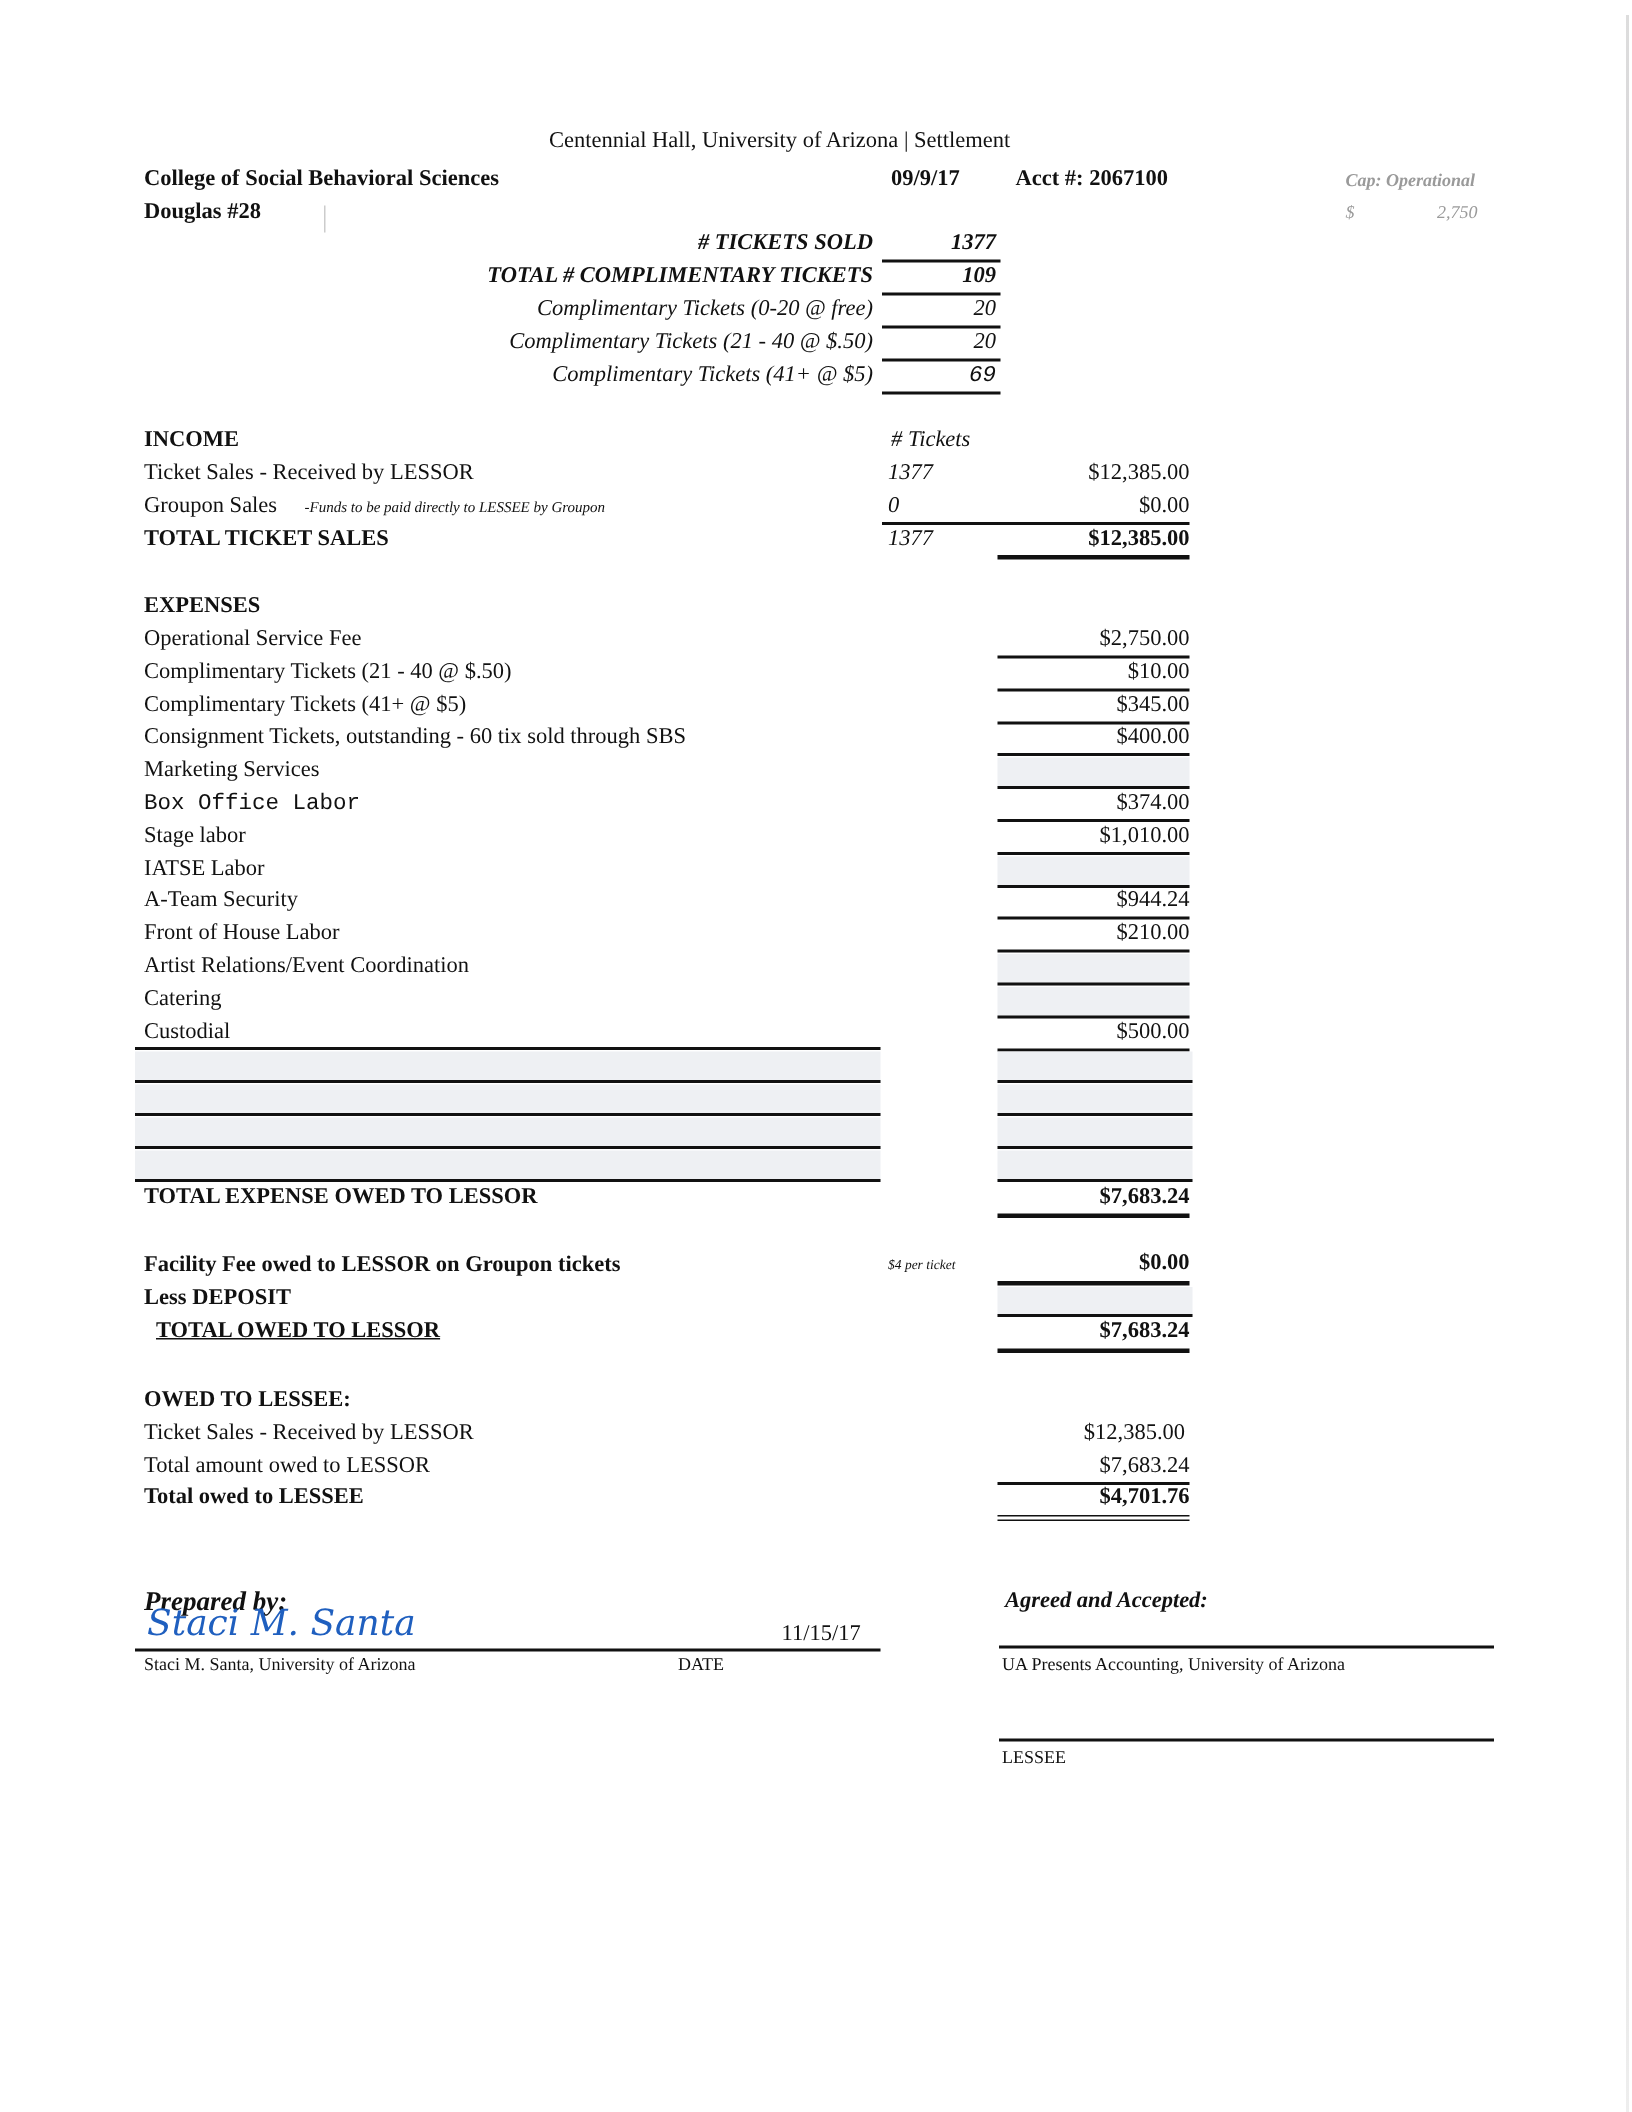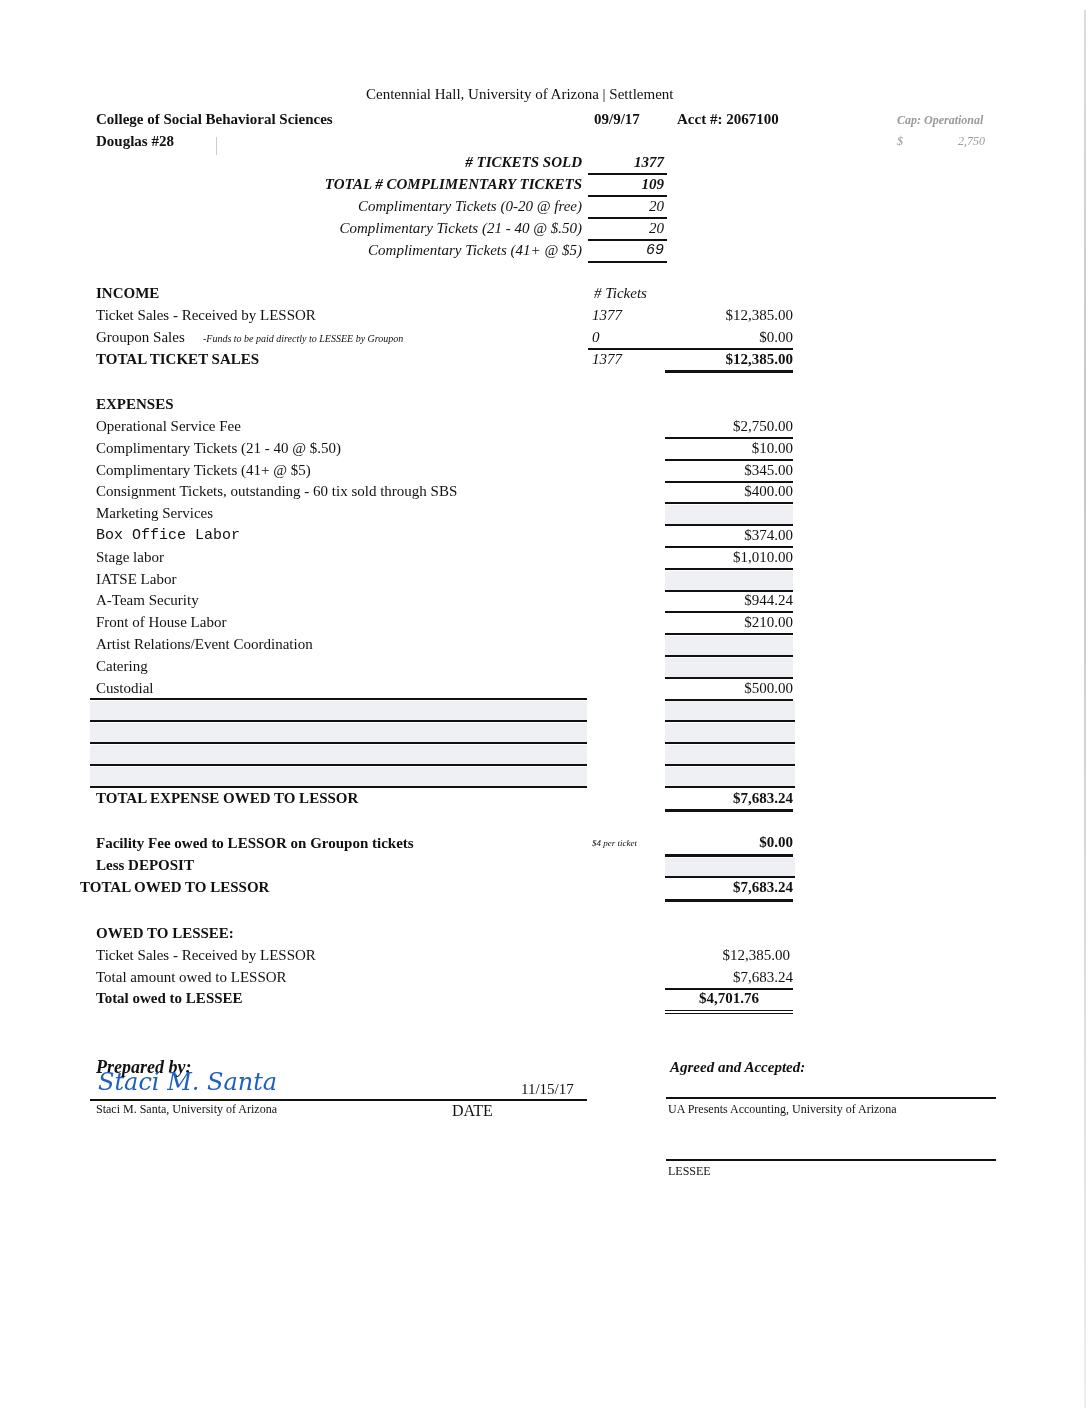--- a/index.html
+++ b/index.html
@@ -4,21 +4,21 @@
 <style>
   html, body { margin:0; padding:0; }
   body { width:1088px; height:1408px; background:#fff; position:relative; overflow:hidden;
          font-family:"Liberation Serif", serif; color:#111; font-size:15px; }
   .abs { position:absolute; white-space:nowrap; }
   .b { font-weight:bold; }
   .i { font-style:italic; }
   .r { text-align:right; }
   .ul { border-bottom:2px solid #111; }
   .ul-thick { border-bottom:3px solid #111; }
-  .dbl { border-bottom:4px double #111;text-align:center; }
+  .dbl { border-bottom:4px double #111; }
   .shade { background:#eef0f3; }
   .faint { color:#9a9a9a; font-style:italic; font-size:12px; }
   .edge { position:absolute; right:2px; top:10px; width:2px; height:1400px;
           background:linear-gradient(#ddd, #c9c3cc 30%, #d8d8d8 60%, #eee); }
   .sig { font-family:"DejaVu Serif", serif; font-style:italic; color:#1f5fbf; font-size:24px; }
 </style>
 </head>
 <body>
 
 <div class="edge"></div>
@@ -40,37 +40,37 @@
 <div id="income"></div>
 
 <div class="abs b" style="left:96px;top:396px;">EXPENSES</div>
 <div id="expenses"></div>
 
 <div class="abs b" style="left:96px;top:835px;">Facility Fee owed to LESSOR on Groupon tickets</div>
 <div class="abs i" style="left:592px;top:838px;font-size:9px;">$4 per ticket</div>
 <div class="abs b r ul-thick" style="left:665px;top:834px;width:128px;height:20px;">$0.00</div>
 <div class="abs b" style="left:96px;top:857px;">Less DEPOSIT</div>
 <div class="abs shade ul" style="left:665px;top:858px;width:130px;height:18px;"></div>
-<div class="abs b" style="left:80px;top:879px;">TOTAL OWED TO LESSOR</div>
+<div class="abs b" style="left:104px;top:879px;text-decoration:underline;">TOTAL OWED TO LESSOR</div>
 <div class="abs b r ul-thick" style="left:665px;top:879px;width:128px;height:20px;">$7,683.24</div>
 
 <div class="abs b" style="left:96px;top:925px;">OWED TO LESSEE:</div>
 <div class="abs" style="left:96px;top:947px;">Ticket Sales  - Received by LESSOR</div>
 <div class="abs r" style="left:665px;top:947px;width:125px;">$12,385.00</div>
 <div class="abs" style="left:96px;top:969px;">Total amount owed to LESSOR</div>
 <div class="abs r ul" style="left:665px;top:969px;width:128px;height:19px;">$7,683.24</div>
 <div class="abs b" style="left:96px;top:990px;">Total owed to LESSEE</div>
 <div class="abs b r dbl" style="left:665px;top:990px;width:128px;height:20px;">$4,701.76</div>
 
 <div class="abs b i" style="left:96px;top:1057px;font-size:18px;">Prepared by:</div>
 <div class="abs sig" style="left:98px;top:1068px;">Staci M. Santa</div>
 <div class="abs" style="left:521px;top:1081px;">11/15/17</div>
 <div class="abs" style="left:90px;top:1099px;width:497px;height:2px;background:#111;"></div>
 <div class="abs" style="left:96px;top:1102px;font-size:12px;">Staci M. Santa, University of Arizona</div>
-<div class="abs" style="left:452px;top:1102px;font-size:16px;font-family:Liberation Serif, serif;">DATE</div>
+<div class="abs" style="left:452px;top:1102px;font-size:12px;font-family:Liberation Serif, serif;">DATE</div>
 
 <div class="abs b i" style="left:670px;top:1059px;">Agreed and Accepted:</div>
 <div class="abs" style="left:666px;top:1097px;width:330px;height:2px;background:#111;"></div>
 <div class="abs" style="left:668px;top:1102px;font-size:12px;">UA Presents Accounting, University of Arizona</div>
 <div class="abs" style="left:666px;top:1159px;width:330px;height:2px;background:#111;"></div>
 <div class="abs" style="left:668px;top:1164px;font-size:12px;">LESSEE</div>
 
 <div class="abs i r b" style="right: 506px; top: 154px;"># TICKETS SOLD</div>
 <div class="abs i r ul b" style="left: 588px; top: 154px; width: 76px; height: 19px; padding-right: 3px;">1377</div>
 <div class="abs i r b" style="right: 506px; top: 176px;">TOTAL # COMPLIMENTARY TICKETS</div>

